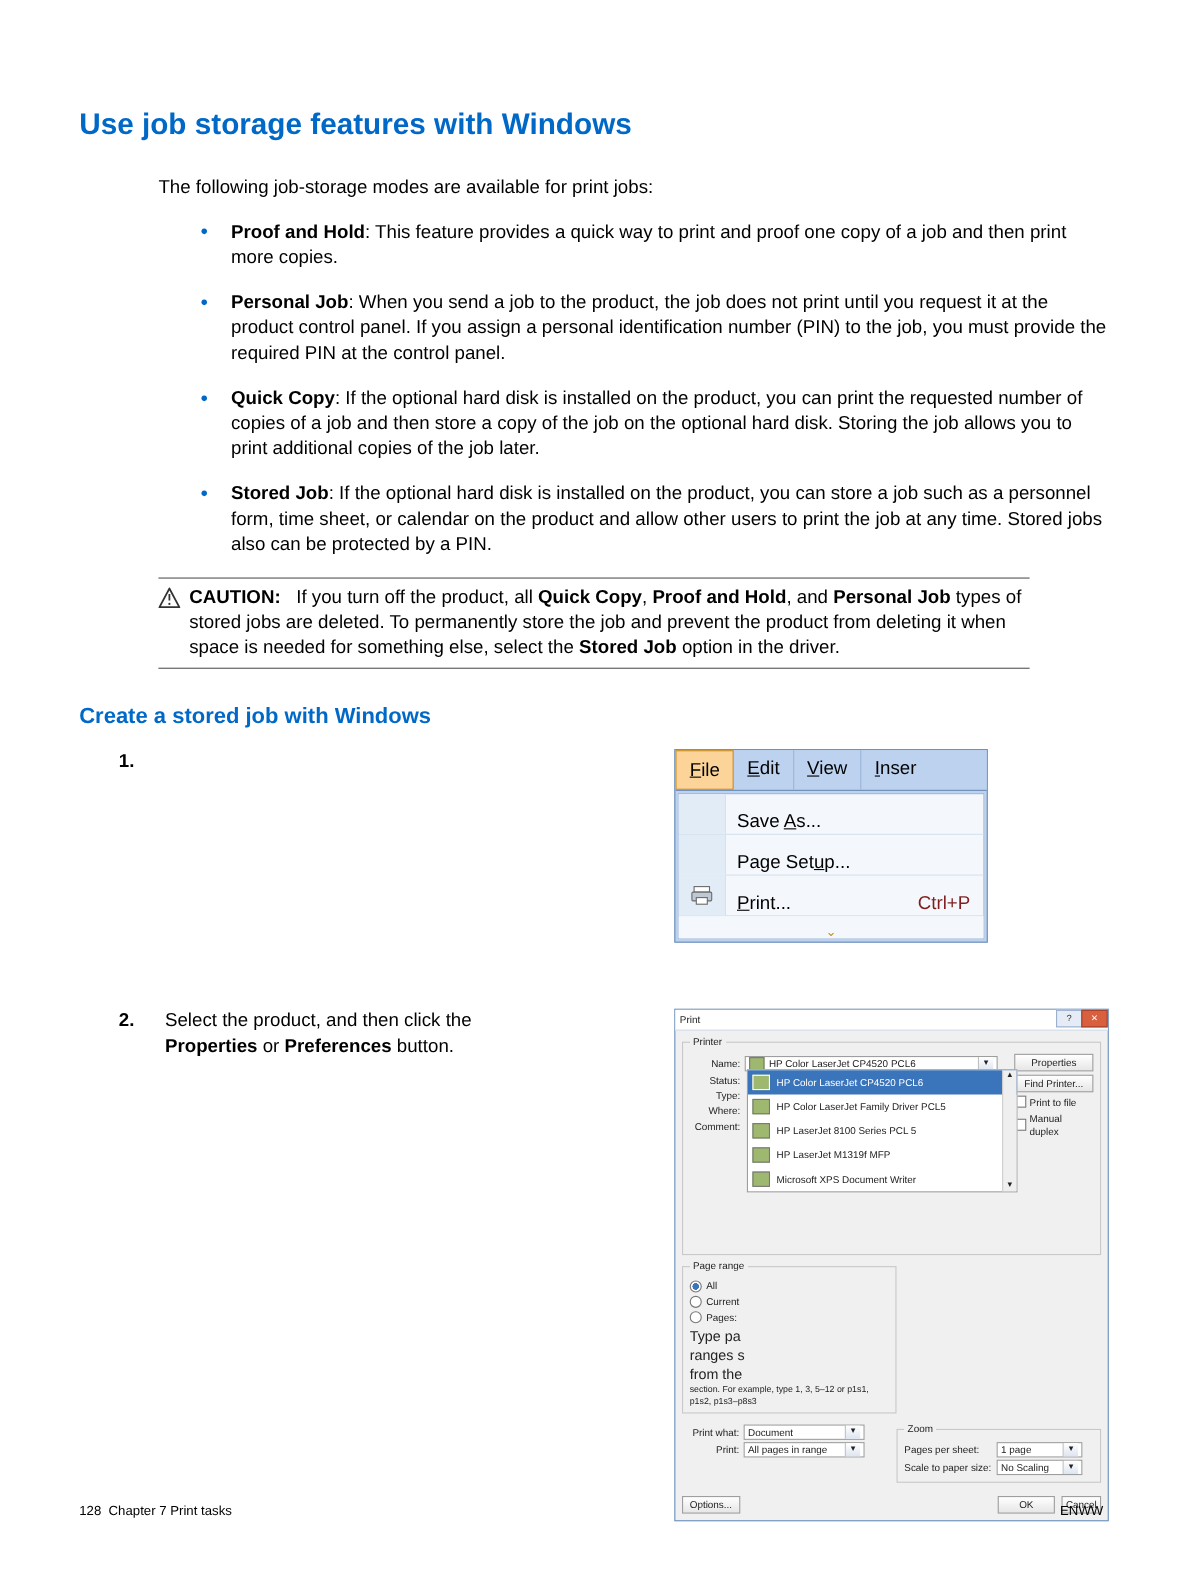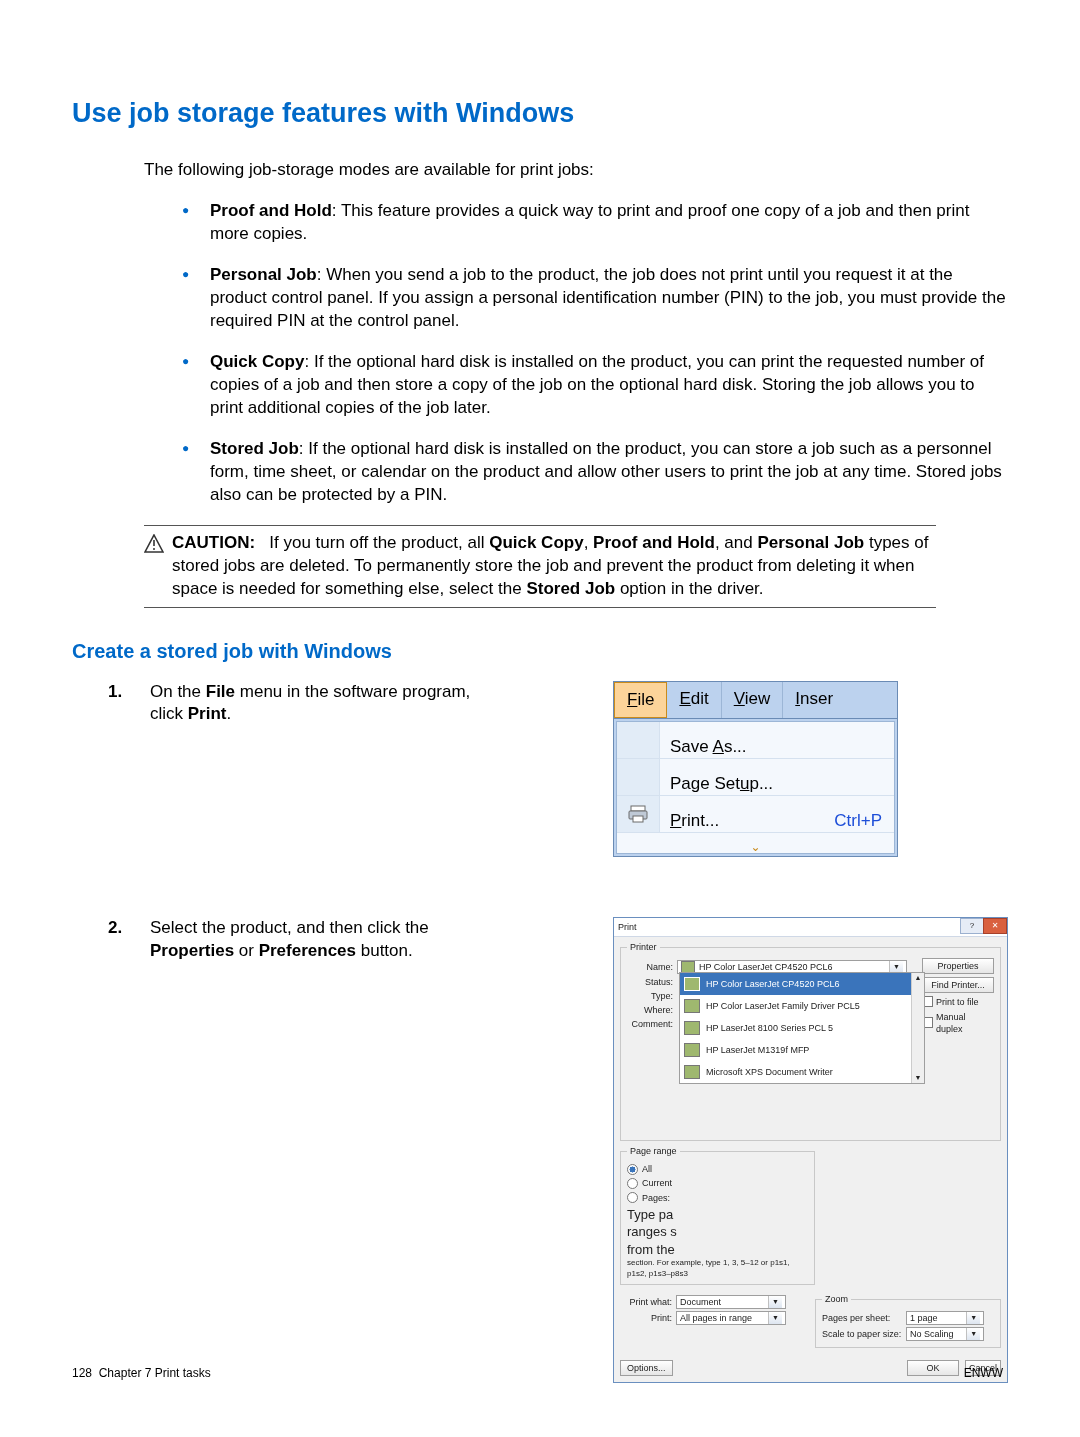--- a/index.html
+++ b/index.html
@@ -130,21 +130,21 @@
   .fig-menu .dropdown .dicon {
     width: 42px;
     display: flex;
     align-items: center;
     justify-content: center;
     background: #e2ecf7;
     height: 100%;
     border-right: 1px solid #d5e1ef;
   }
   .fig-menu .dropdown .dlabel { flex: 1; padding-left: 10px; }
-  .fig-menu .dropdown .dkey { padding-right: 12px; color: #1d4ed8; }
+  .fig-menu .dropdown .dkey { padding-right: 12px; color: #7f1d1d; }
   .fig-menu .dropdown .expand-row {
     justify-content: center;
     height: 20px;
     background: #f4f8fd;
   }
   .under { text-decoration: underline; }
 
   
   .fig-print {
     width: 395px;
@@ -299,23 +299,20 @@
       &nbsp;&nbsp;<span>If you turn off the product, all </span><span class="bold">Quick Copy</span><span>, </span><span class="bold">Proof and Hold</span><span>, and </span><span class="bold">Personal Job</span><span> types of stored jobs are deleted. To permanently store the job and prevent the product from deleting it when space is needed for something else, select the </span><span class="bold">Stored Job</span><span> option in the driver.</span>
     </div>
   </div>
 
   <h2 class="subsection-title">Create a stored job with Windows</h2>
 
   <div class="steps-area">
 
     <div class="step-row">
       <div class="step-number">1.</div>
-      <div class="step-text">
-        <span>On the </span><span class="bold">File</span><span> menu in the software program, click </span><span class="bold">Print</span><span>.</span>
-      </div>
       <div class="step-figure">
         <div class="fig-menu">
           <div class="menubar">
             <div class="mitem sel"><span class="under">F</span><span></span><span>ile</span></div>
             <div class="mitem"><span class="under">E</span>dit</div>
             <div class="mitem"><span class="under">V</span>iew</div>
             <div class="mitem" style="border-right:none"><span class="under">I</span>nser</div>
 
           </div>
           <div class="dropdown">

